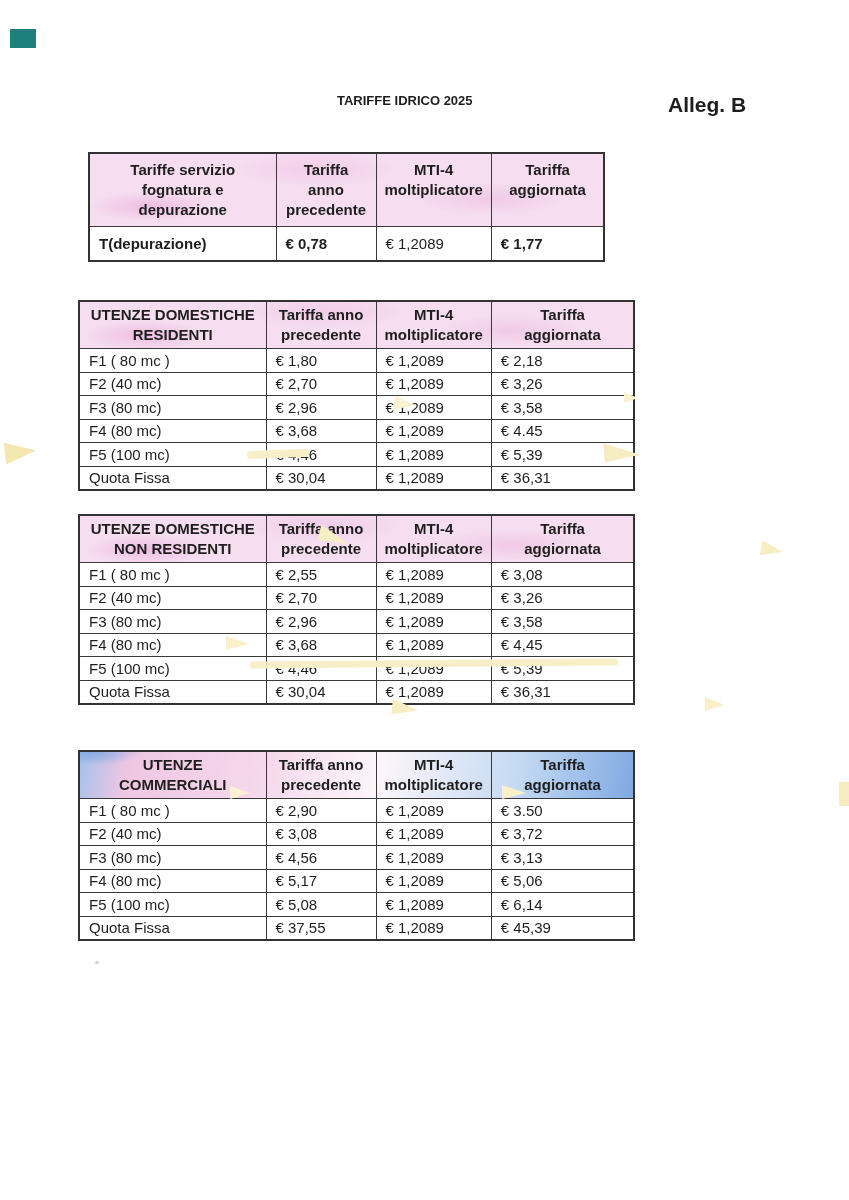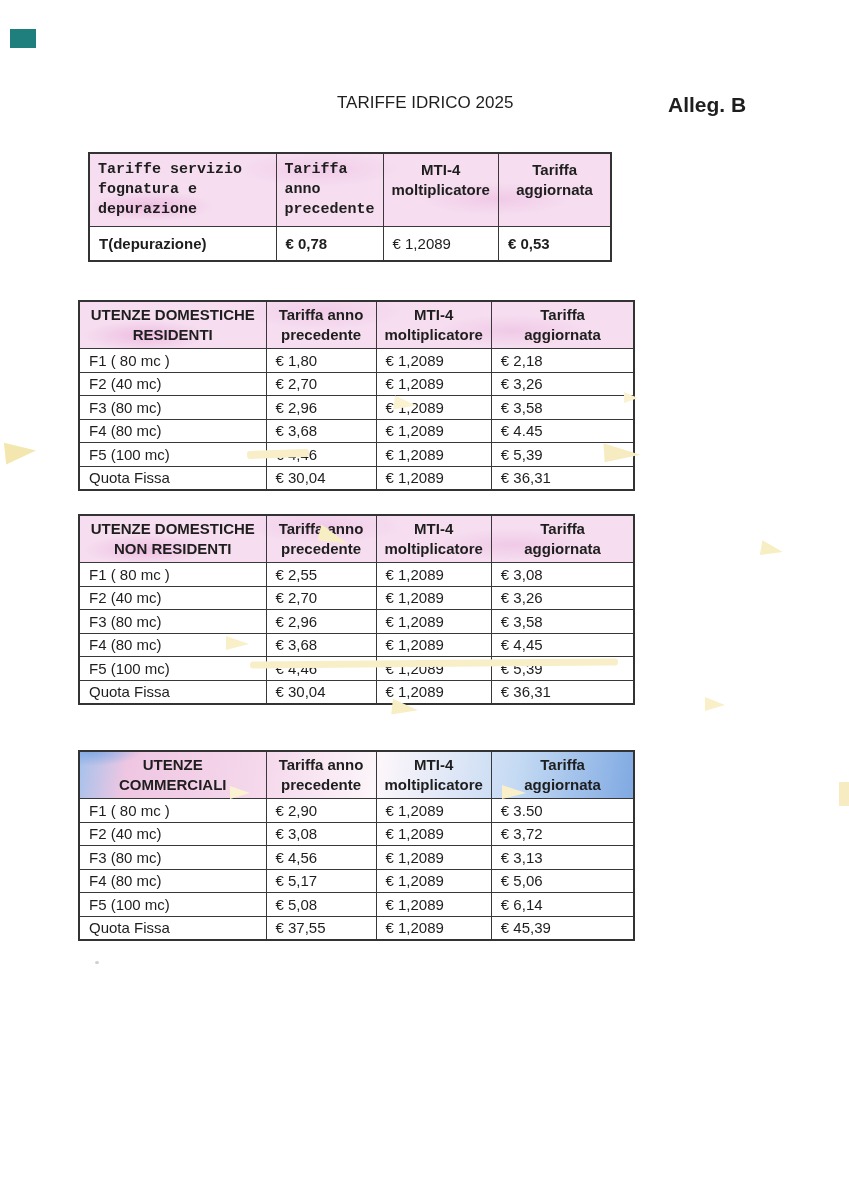--- a/index.html
+++ b/index.html
@@ -1,39 +1,39 @@
 <!DOCTYPE html>
 <html><head>
 <meta charset="utf-8">
 <style>
   html,body{margin:0;padding:0;background:#9a9a9a;}
   .page{
     position:relative;width:849px;height:1200px;margin:0 auto;background:#ffffff;
     font-family:"Liberation Sans",sans-serif;color:#1e1e1e;overflow:hidden;
   }
-  .doc-title{position:absolute;left:337px;top:93px;font-size:17px;font-weight:normal;white-space:nowrap;}
+  .doc-title{position:absolute;left:337px;top:93px;font-size:13px;font-weight:bold;white-space:nowrap;}
   .annex{position:absolute;left:668px;top:93px;font-size:21px;font-weight:bold;white-space:nowrap;}
 
   table.doc-table{
     position:absolute;border-collapse:collapse;table-layout:fixed;
     border:2.5px solid #333;font-size:15px;background:#fff;
   }
   .doc-table th,.doc-table td{border:1.5px solid #383838;overflow:hidden;}
   .doc-table thead th{
     font-weight:bold;text-align:center;vertical-align:top;
     padding:3px 8px;line-height:20px;background:transparent;
   }
   .doc-table td{padding:1px 9px;vertical-align:middle;text-align:left;}
 
   
   .t1{left:88px;top:152px;}
   .t1 col:nth-child(1){width:187px}.t1 col:nth-child(2){width:100px}
   .t1 col:nth-child(3){width:110px}.t1 col:nth-child(4){width:113px}
   .t1 thead th{padding:6px 8px;line-height:20px;}
-  .t1 thead th:nth-child(1),.t1 thead th:nth-child(2){text-align:left;font-family:Liberation Mono, monospace;}
+  .t1 thead th:nth-child(1),.t1 thead th:nth-child(2){text-align:center;}
   .t1 td{height:31px;}
   .t1 td:nth-child(1),.t1 td:nth-child(2),.t1 td:nth-child(4){font-weight:bold;}
 
   
   .t2{left:78px;top:300px;}
   .t3{left:78px;top:514px;}
   .t4{left:78px;top:734px;margin-top:16px;}
   .t2 col:nth-child(1),.t3 col:nth-child(1),.t4 col:nth-child(1){width:187px}
   .t2 col:nth-child(2),.t3 col:nth-child(2),.t4 col:nth-child(2){width:110px}
   .t2 col:nth-child(3),.t3 col:nth-child(3),.t4 col:nth-child(3){width:112px}
@@ -107,21 +107,21 @@
             <div>Tariffa</div>
             <div>aggiornata</div>
           </th>
         </tr>
       </thead>
     <tbody>
         <tr>
           <td>T(depurazione)</td>
           <td>€ 0,78</td>
           <td>€ 1,2089</td>
-          <td>€ 0,53</td>
+          <td>€ 1,77</td>
         </tr>
       </tbody>
   </table>
 
   <table class="doc-table t2">
     <colgroup>
         <col>
         <col>
         <col>
         <col>

